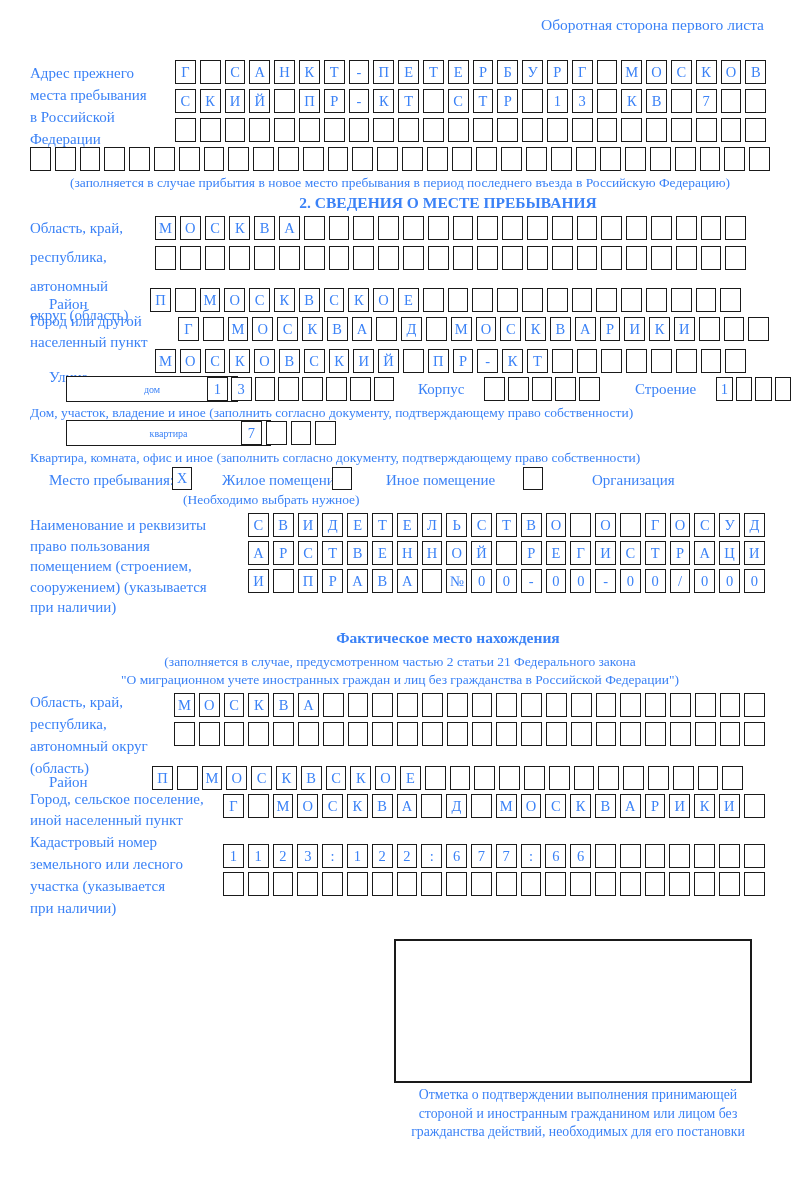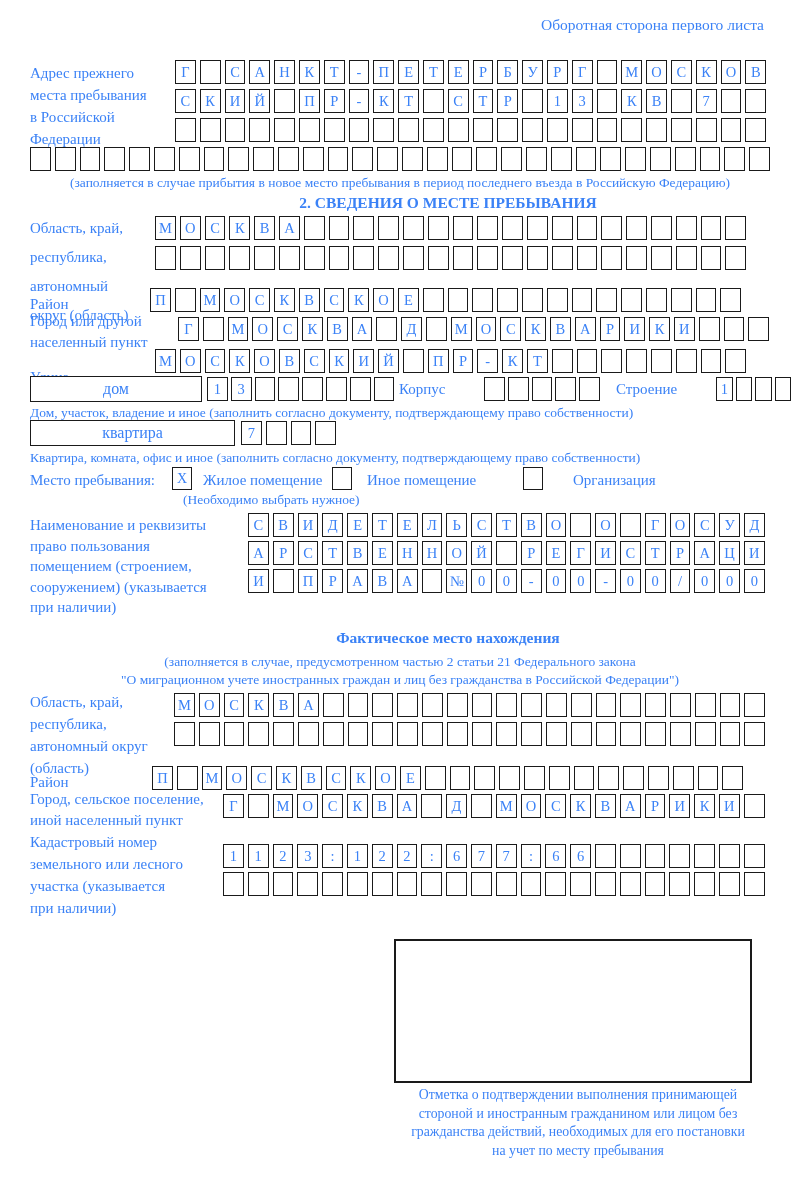--- a/index.html
+++ b/index.html
@@ -2,36 +2,36 @@
 <html><head>
 <meta charset="utf-8">
 <style>
   html,body{margin:0;padding:0;background:#ffffff;}
   .page{
     position:relative;width:800px;height:1180px;background:#ffffff;
     font-family:"Liberation Serif","DejaVu Serif",serif;color:#3b82f6;
     overflow:hidden;
   }
   .abs{position:absolute;}
-  .lbl{position:absolute;font-size:15px;line-height:21px;white-space:nowrap;}
+  .lbl{position:absolute;font-size:15px;line-height:21px;white-space:nowrap;margin-left:19px;}
   .lblblock{position:absolute;font-size:15px;}
   .cap{position:absolute;font-size:13.5px;white-space:nowrap;}
   .center{left:0;width:800px;text-align:center;}
   .hd{position:absolute;font-weight:bold;font-size:15.5px;padding-left:48px;}
   .row{position:absolute;display:flex;gap:4px;}
   .row.tight{gap:3px;}
   .cell{
     flex:0 0 auto;width:20.8px;height:24px;border:1.6px solid #1a1a1a;
     box-sizing:border-box;display:flex;align-items:center;justify-content:center;
     font-size:14.5px;background:#fff;
   }
   .sm-cells .cell{width:16.5px;}
   .widebox{
     position:absolute;height:26px;border:1.6px solid #1a1a1a;box-sizing:border-box;
-    display:flex;align-items:center;justify-content:center;font-size:16px;background:#fff;
+    display:flex;align-items:center;justify-content:center;font-size:10px;background:#fff;margin-left:36px;
   }
   .chk{
     position:absolute;width:20px;height:23px;border:1.6px solid #1a1a1a;
     box-sizing:border-box;display:flex;align-items:center;justify-content:center;
     font-size:14px;background:#fff;
   }
   .bigbox{position:absolute;border:2px solid #1a1a1a;box-sizing:border-box;background:#fff;}
   .capblock{position:absolute;font-size:13.8px;line-height:18.5px;text-align:center;}
 </style>
 </head>
@@ -603,16 +603,15 @@
       <div class="cell"></div>
       <div class="cell"></div>
       <div class="cell"></div>
     </div>
 
   <div class="bigbox" style="left:394px;top:939px;width:358px;height:144px;"></div>
   <div class="capblock" style="left:368px;top:1086px;width:420px;">
     <div>Отметка о подтверждении выполнения принимающей</div>
     <div>стороной и иностранным гражданином или лицом без</div>
     <div>гражданства действий, необходимых для его постановки</div>
-    <div>на учет по месту пребывания</div>
   </div>
 
 </div>
 
 </body></html>

